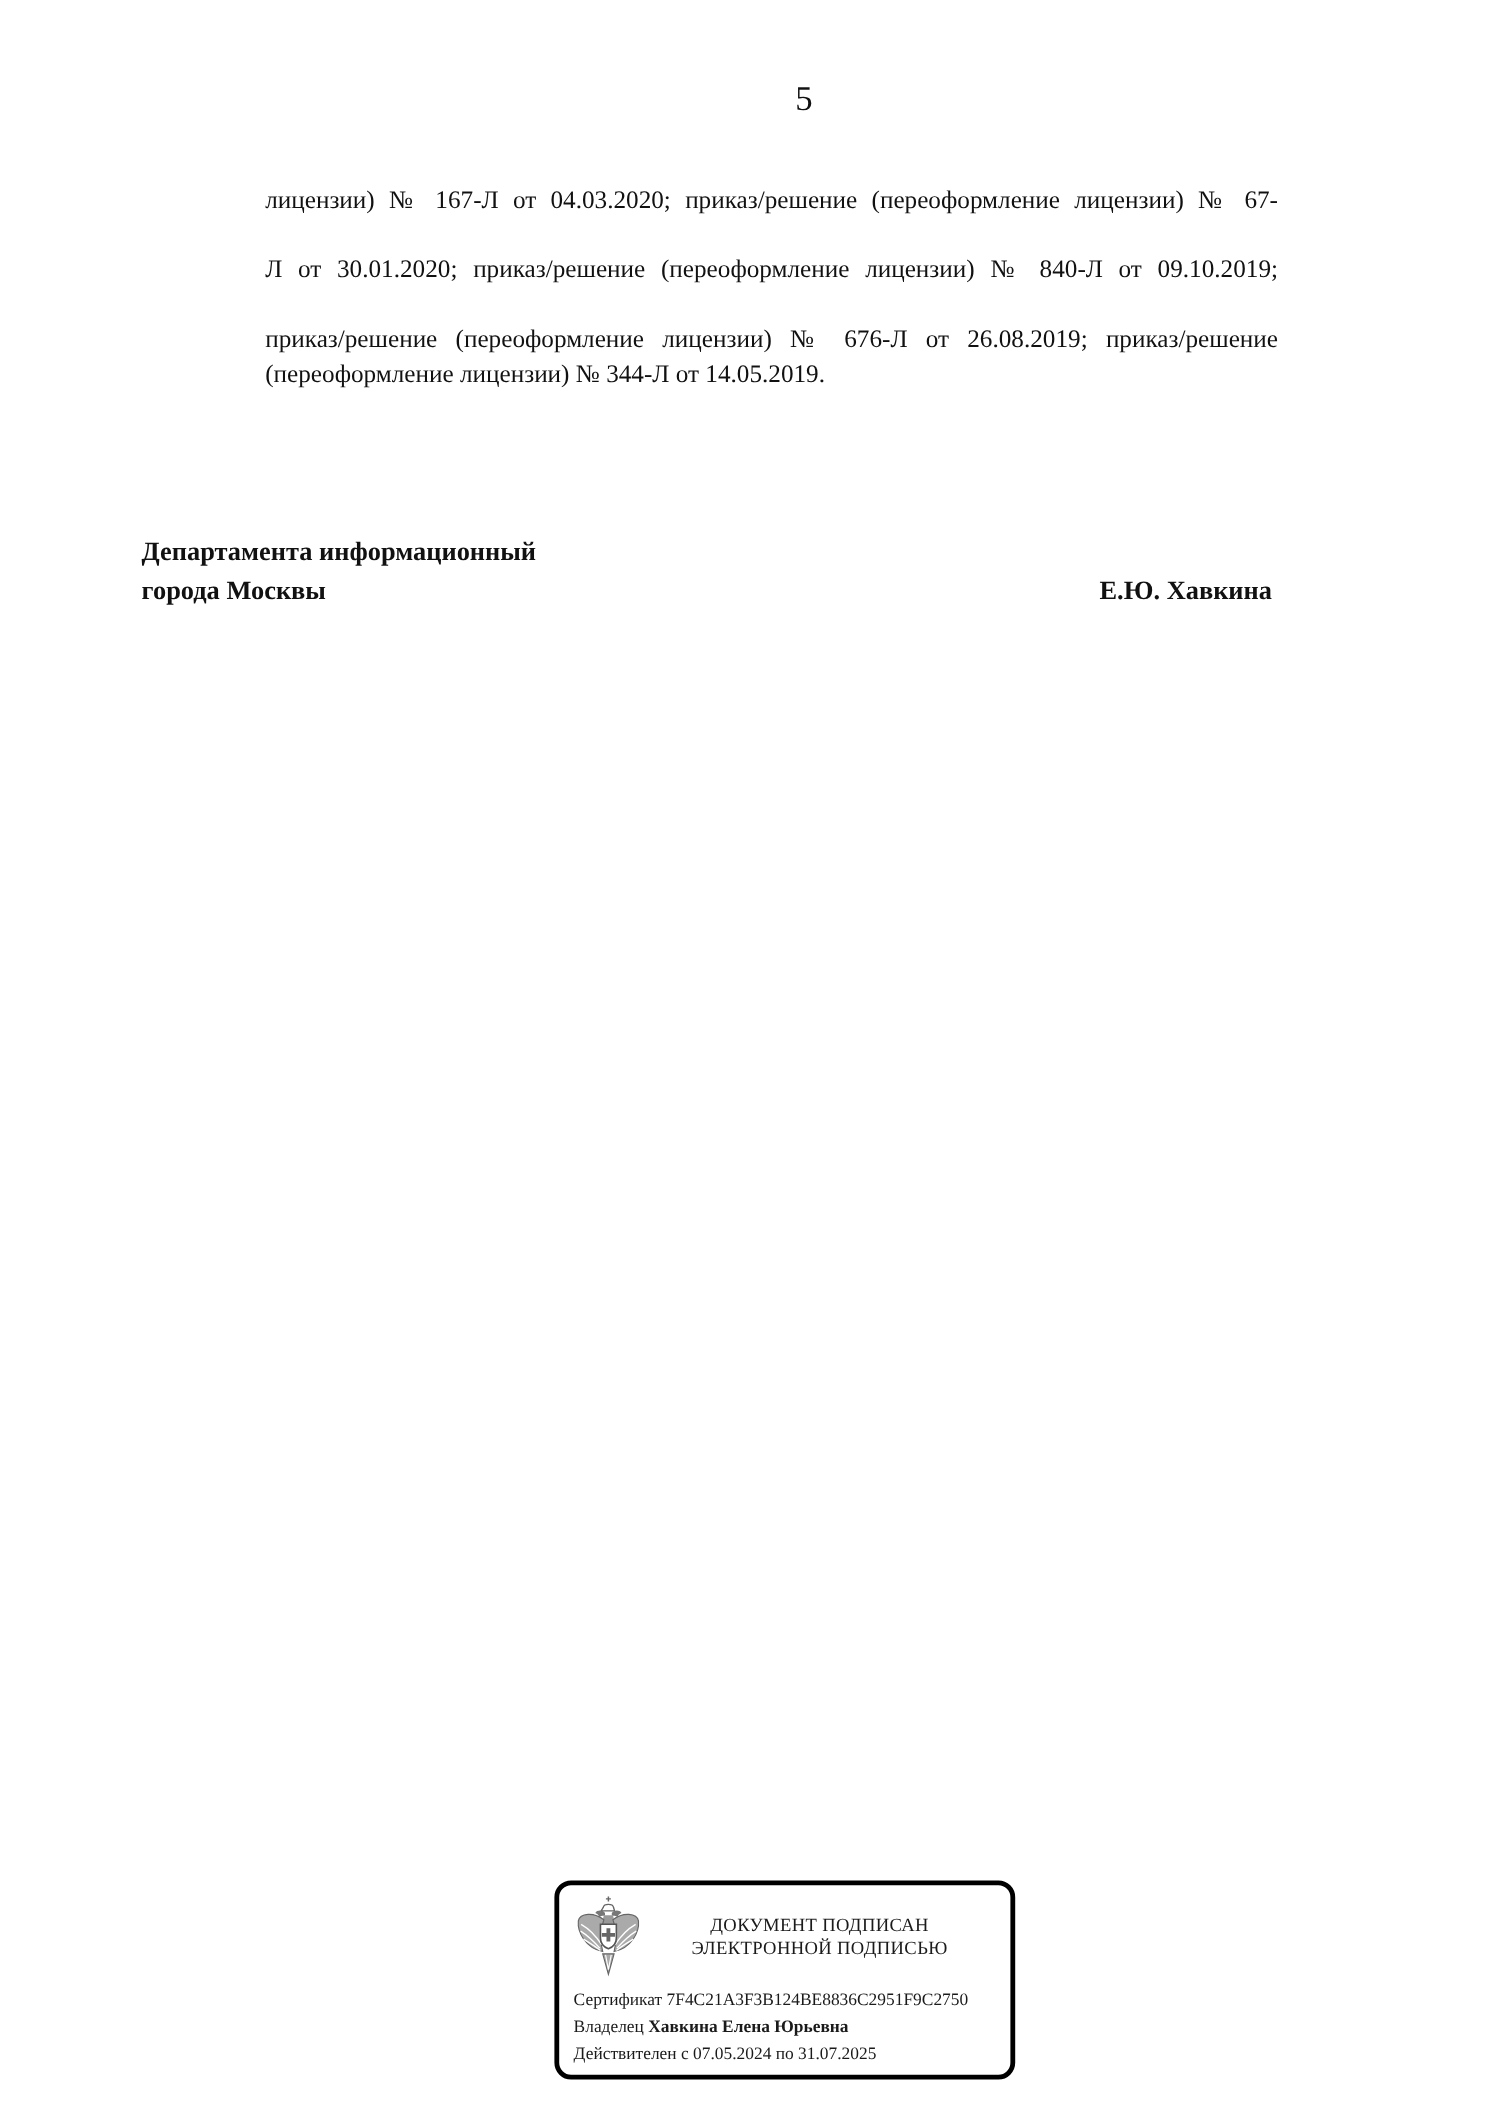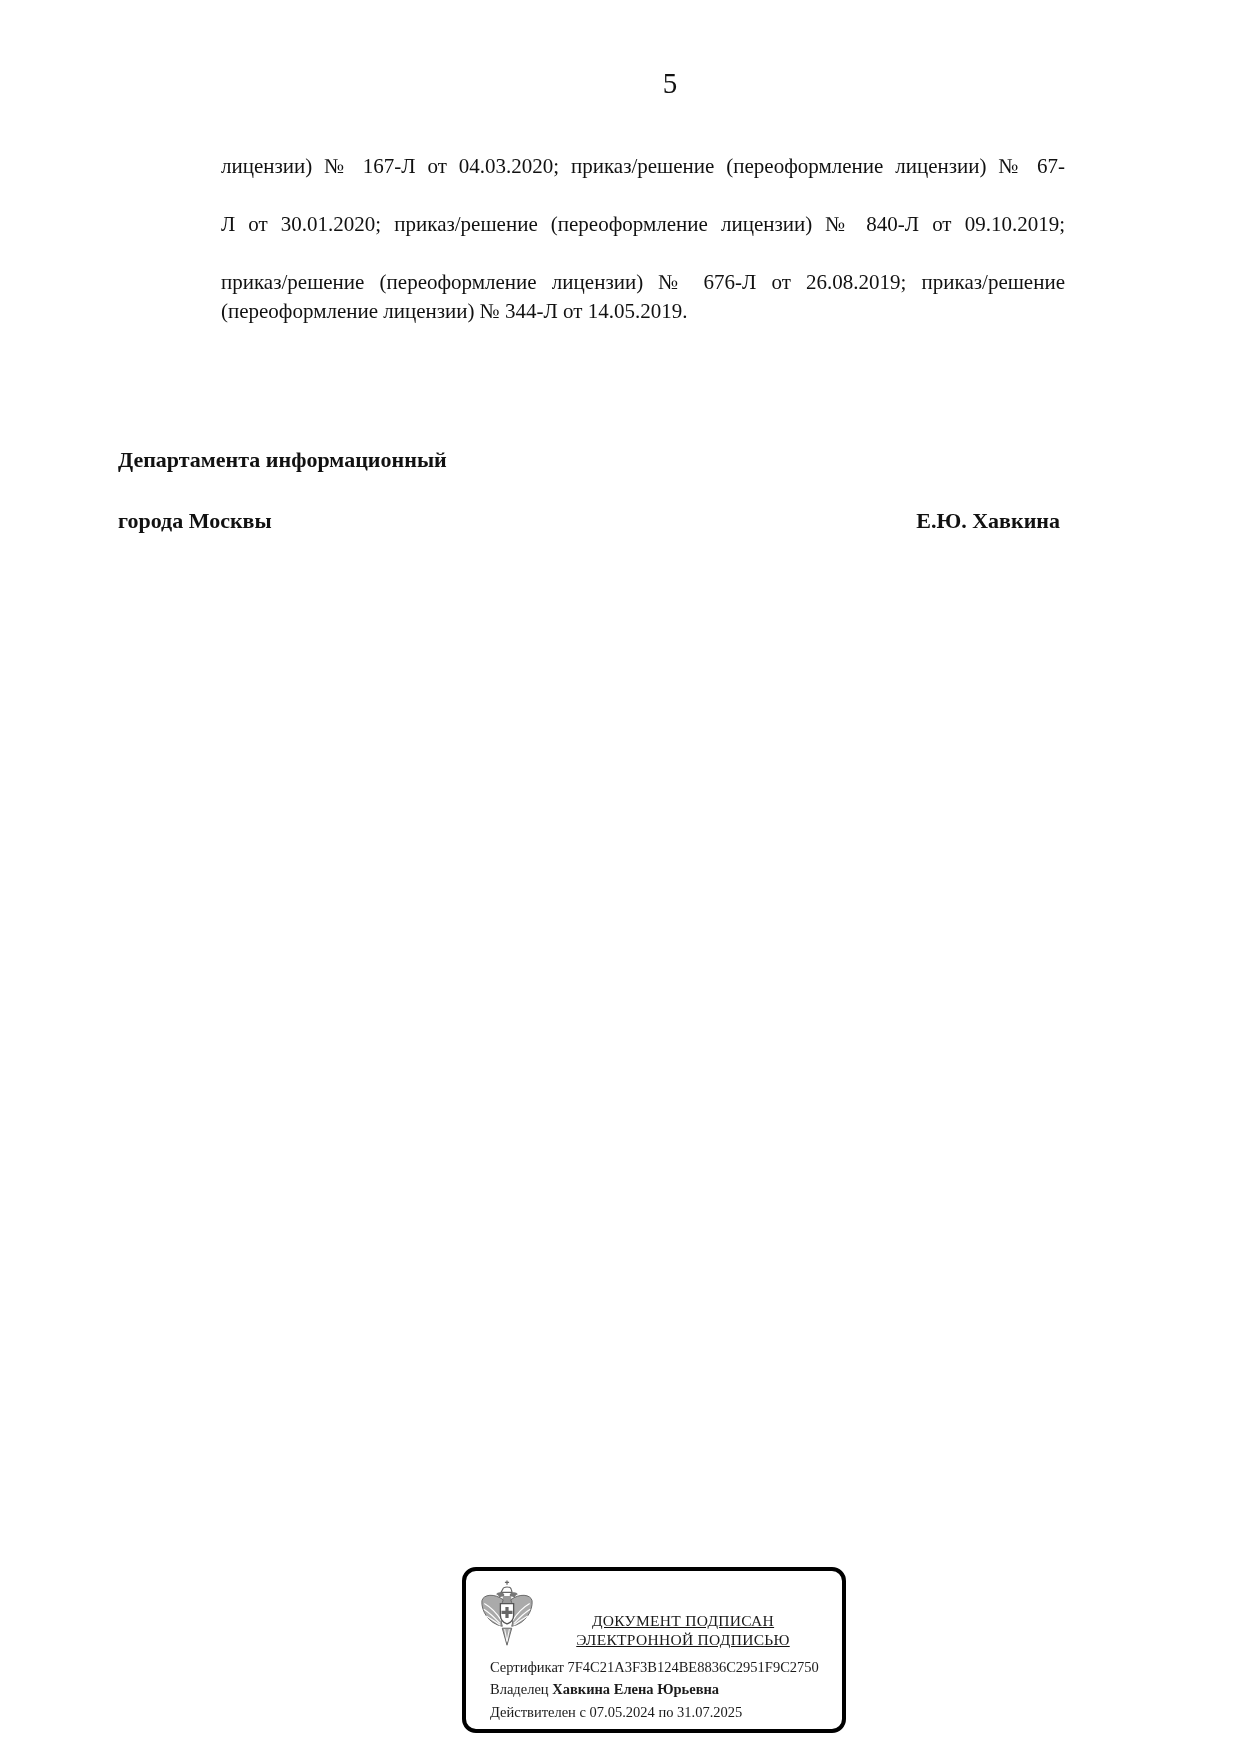--- a/index.html
+++ b/index.html
@@ -58,55 +58,53 @@
     top: 444px;
     width: 942px;
     font-weight: bold;
     font-size: 22px;
     line-height: 32px;
   }
   .sign-row {
     display: flex;
     justify-content: space-between;
     align-items: baseline;
-    margin-top: 29px;
   }
   .stamp {
     position: absolute;
     left: 462px;
     top: 1567px;
     width: 384px;
     height: 166px;
     box-sizing: border-box;
     border: 4px solid #000000;
     border-radius: 14px;
     background: #ffffff;
   }
   .stamp-head {
     display: flex;
-    align-items: flex-end;
+    align-items: center;
     padding: 8px 12px 0 12px;
-    text-decoration: underline;
   }
   .emblem {
     flex: none;
     width: 58px;
     height: 70px;
     display: block;
   }
   .stamp-title {
     flex: 1;
     text-align: center;
     font-size: 15.5px;
     line-height: 19px;
     letter-spacing: 0.3px;
     color: #1a1a1a;
   }
   .stamp-body {
-    padding: 7px 12px 0 24px;
+    padding: 7px 12px 0 12px;
     font-size: 14.5px;
     line-height: 22.4px;
     white-space: nowrap;
     color: #1a1a1a;
   }
   .b { font-weight: bold; }
 </style>
 </head>
 <body>
 

